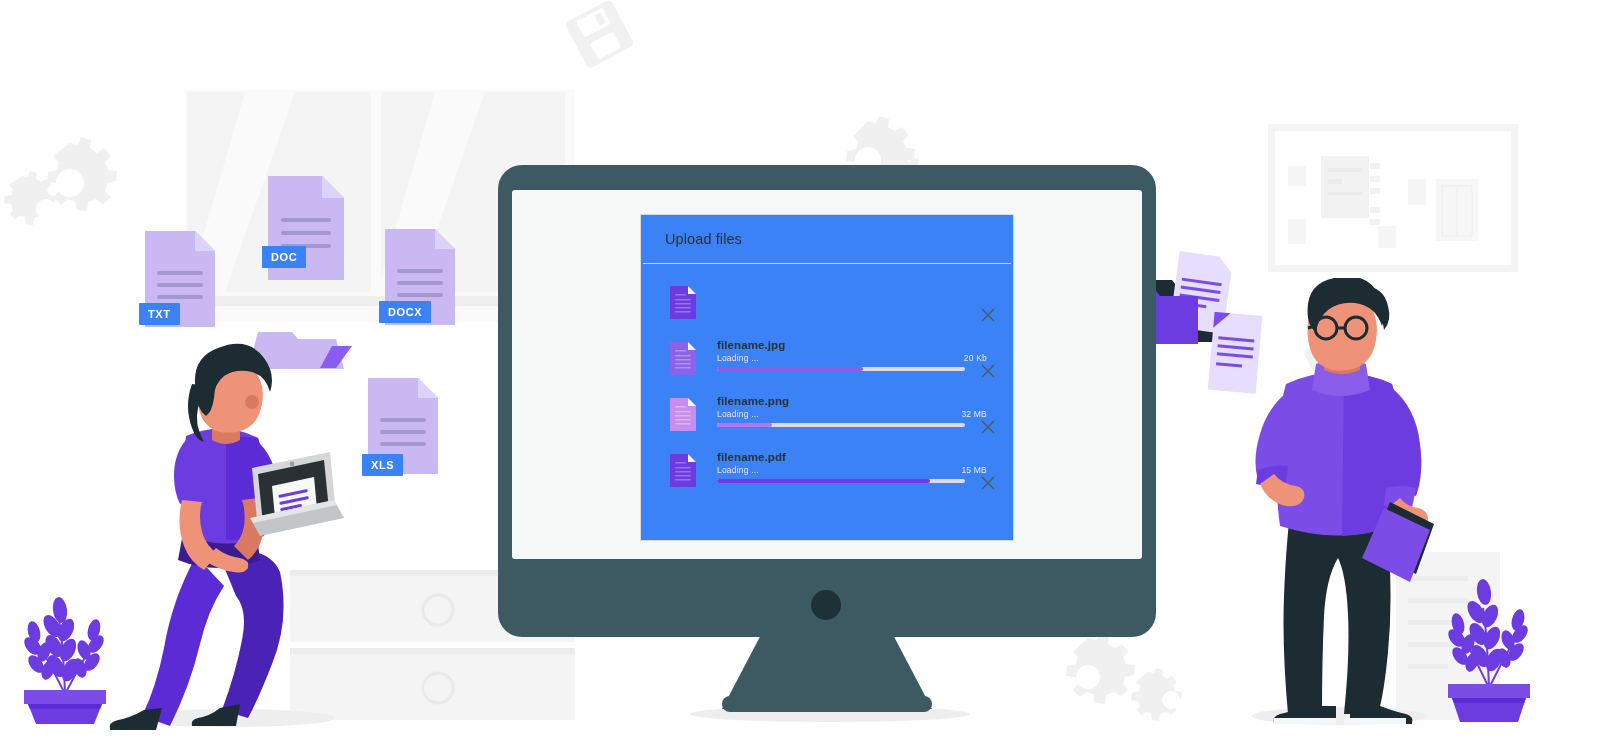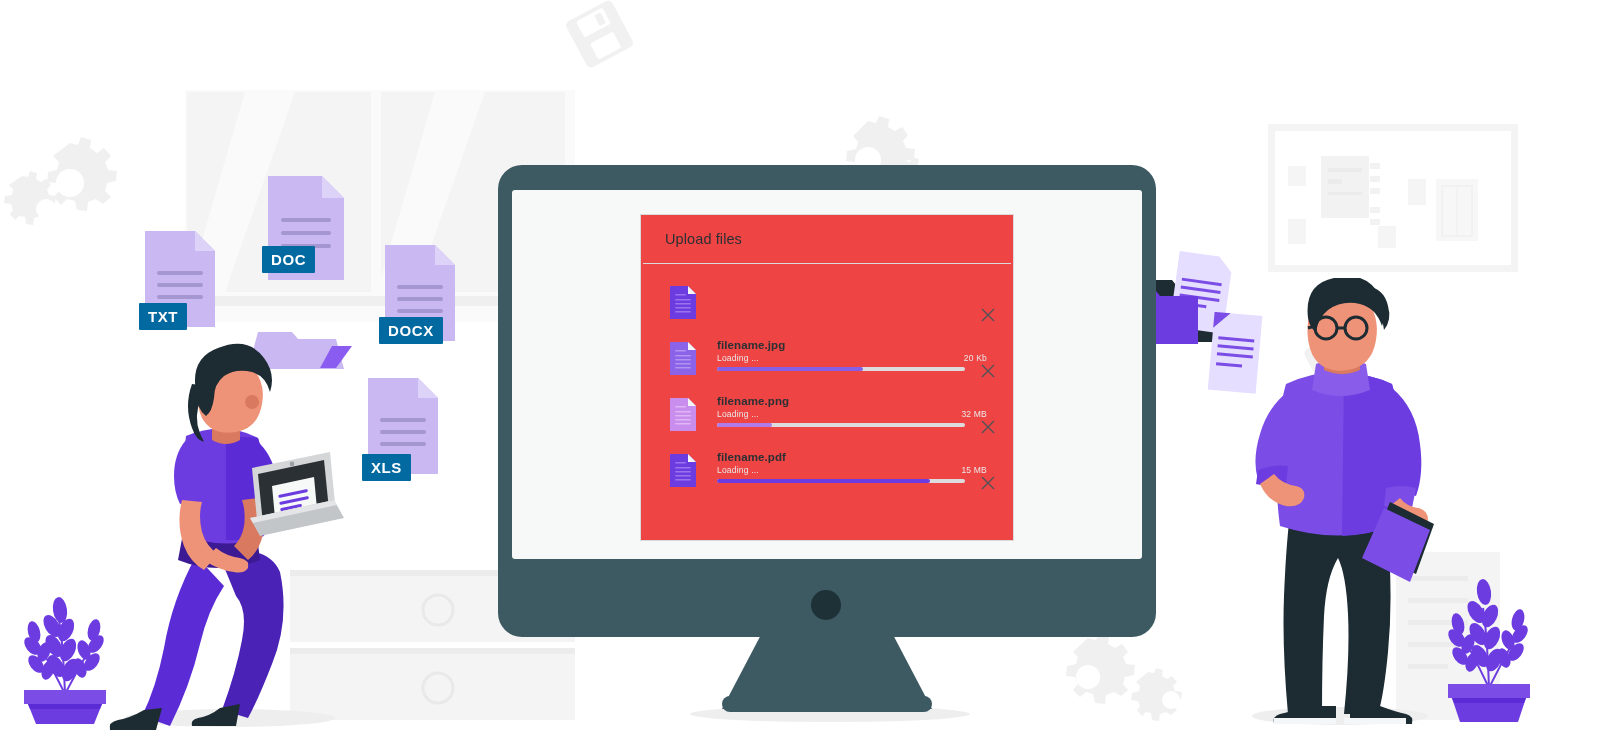--- a/index.html
+++ b/index.html
@@ -38,21 +38,21 @@
     border-radius:8px;
   }
   #monitor-shadow{
     left:690px;top:706px;width:280px;height:16px;border-radius:50%;
     background:#eeeeef;
   }
 
   
   #upload-dialog{
     left:640px;top:214px;width:374px;height:327px;
-    background:#ef4444;border:1px solid #d9dadb;
+    background:#3b82f6;border:1px solid #d9dadb;
     box-sizing:border-box;
   }
   #upload-dialog-header{
     height:48px;display:flex;align-items:center;padding-left:24px;
     box-sizing:border-box;
   }
   #upload-dialog-title{
     font-size:14.5px;color:#2b3034;letter-spacing:.1px;
   }
   #upload-dialog-divider{
@@ -83,21 +83,21 @@
   }
   .progress-fill{height:4px;border-radius:2px;}
   .file-remove{
     position:absolute;right:18px;top:26px;width:14px;height:14px;
     cursor:pointer;
   }
 
   
   .doc-card{position:absolute;}
   .doc-badge{
-    position:absolute;background:#0369a1;color:#fff;font-size:15px;
+    position:absolute;background:#3b82f6;color:#fff;font-size:11px;
     font-weight:bold;letter-spacing:.6px;padding:5px 9px;border-radius:1px;
     white-space:nowrap;
   }
 
   
   .person{position:absolute;}
 </style>
 </head>
 <body>
 
@@ -221,21 +221,21 @@
     <svg width="70" height="96" viewBox="0 0 70 96">
       <path d="M0 0 H50 L70 20 V96 H0 Z" fill="#c9b8f2"></path>
       <path d="M50 0 L70 20 H50 Z" fill="#ddd3f8"></path>
       <rect x="12" y="40" width="46" height="4" rx="2" fill="#a396d1"></rect>
       <rect x="12" y="52" width="46" height="4" rx="2" fill="#a396d1"></rect>
       <rect x="12" y="64" width="46" height="4" rx="2" fill="#a396d1"></rect>
     </svg>
     <span class="doc-badge" style="left:-6px;top:72px;">TXT</span>
   </div>
 
-  <div class="doc-card" style="left:385px;top:245px;width:70px;height:96px;">
+  <div class="doc-card" style="left:385px;top:229px;width:70px;height:96px;">
     <svg width="70" height="96" viewBox="0 0 70 96">
       <path d="M0 0 H50 L70 20 V96 H0 Z" fill="#c9b8f2"></path>
       <path d="M50 0 L70 20 H50 Z" fill="#ddd3f8"></path>
       <rect x="12" y="40" width="46" height="4" rx="2" fill="#a396d1"></rect>
       <rect x="12" y="52" width="46" height="4" rx="2" fill="#a396d1"></rect>
       <rect x="12" y="64" width="46" height="4" rx="2" fill="#a396d1"></rect>
     </svg>
     <span class="doc-badge" style="left:-6px;top:72px;">DOCX</span>
   </div>
 

